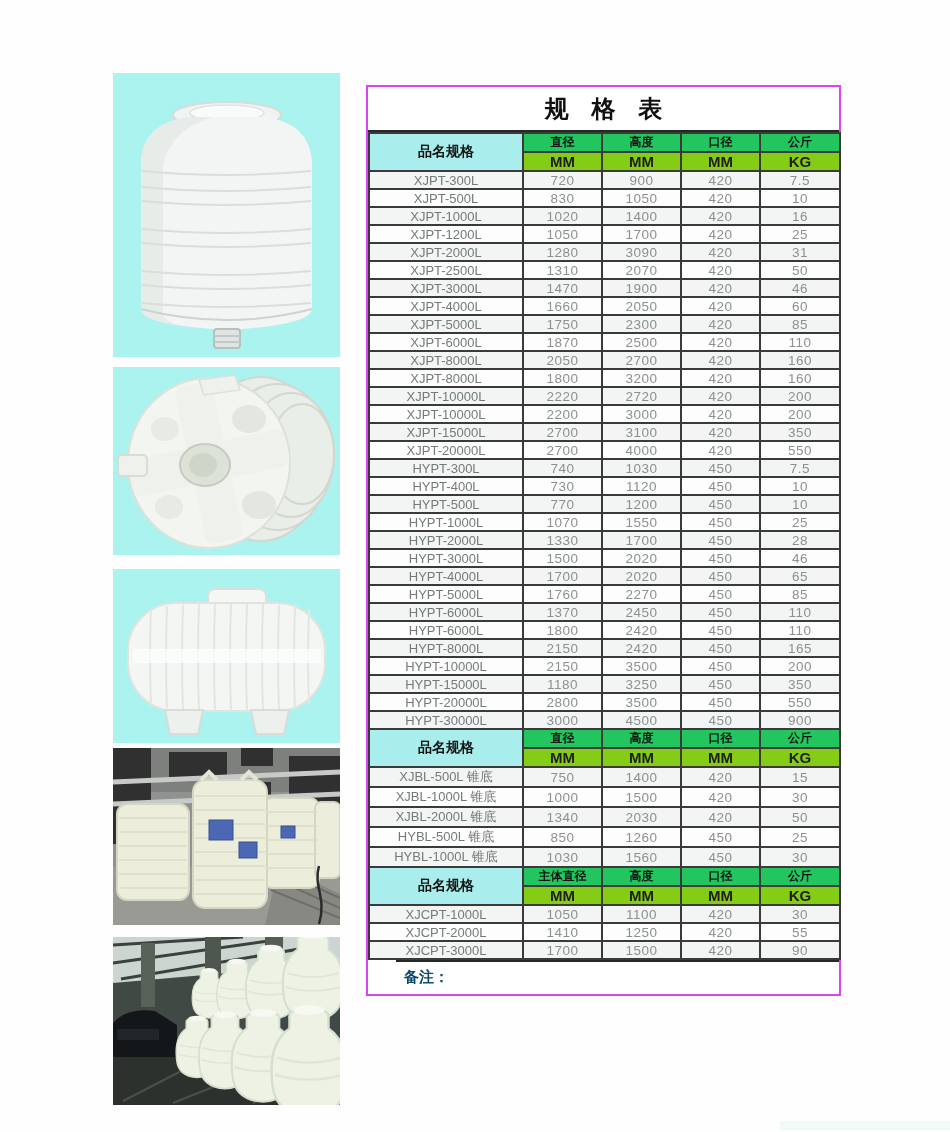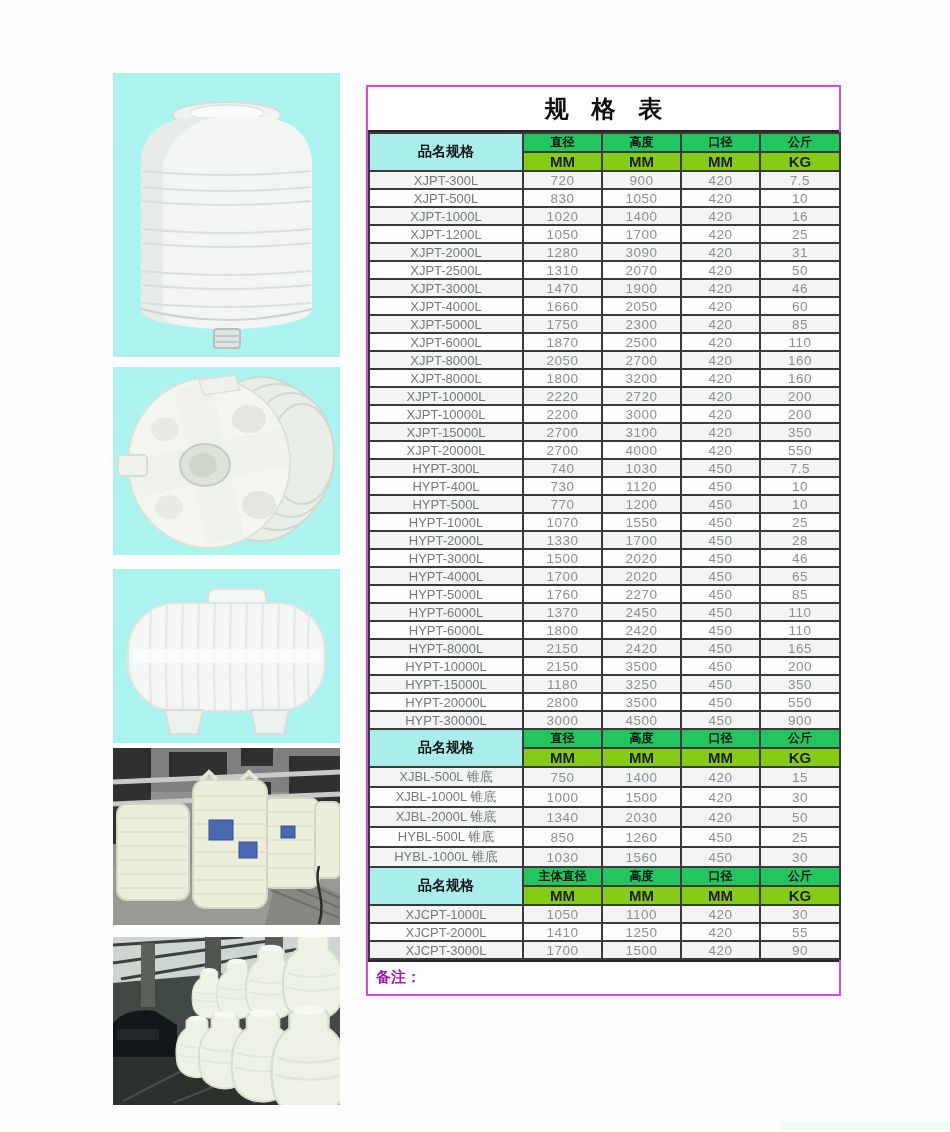--- a/index.html
+++ b/index.html
@@ -40,21 +40,21 @@
   .spec td.hu    { background:#84cc16; color:#1d1d1d; font-weight:bold; font-size:15px;  height:17px; }
   .spec td.n { height:18px; font-size:13px; color:#747a7c; }
   .spec td.c { height:18px; font-size:13.5px; color:#8b9093; letter-spacing:0.5px; }
   .spec tr.plain td.n, .spec tr.plain td.c { background:#fdfdfd; }
   .spec tr.alt   td.n, .spec tr.alt   td.c { background:#f3f4f4; }
 
   
   .notes {
     border-top:2px solid #272727; background:#ffffff;
     display:flex; padding:6px 6px 8px 8px;
-    font-weight:bold; color:#a21caf; font-size:15px; line-height:1.2;
+    font-weight:bold; color:#0c4a6e; font-size:15px; line-height:1.2;margin-left:28px;
   }
   .notes-label { flex:0 0 48px; }
   .notes-items { flex:1; }
 
   .corner-smudge {
     position:absolute; right:0; bottom:2px; width:170px; height:9px;
     background:#f0faf9;
   }
 </style>
 </head>

